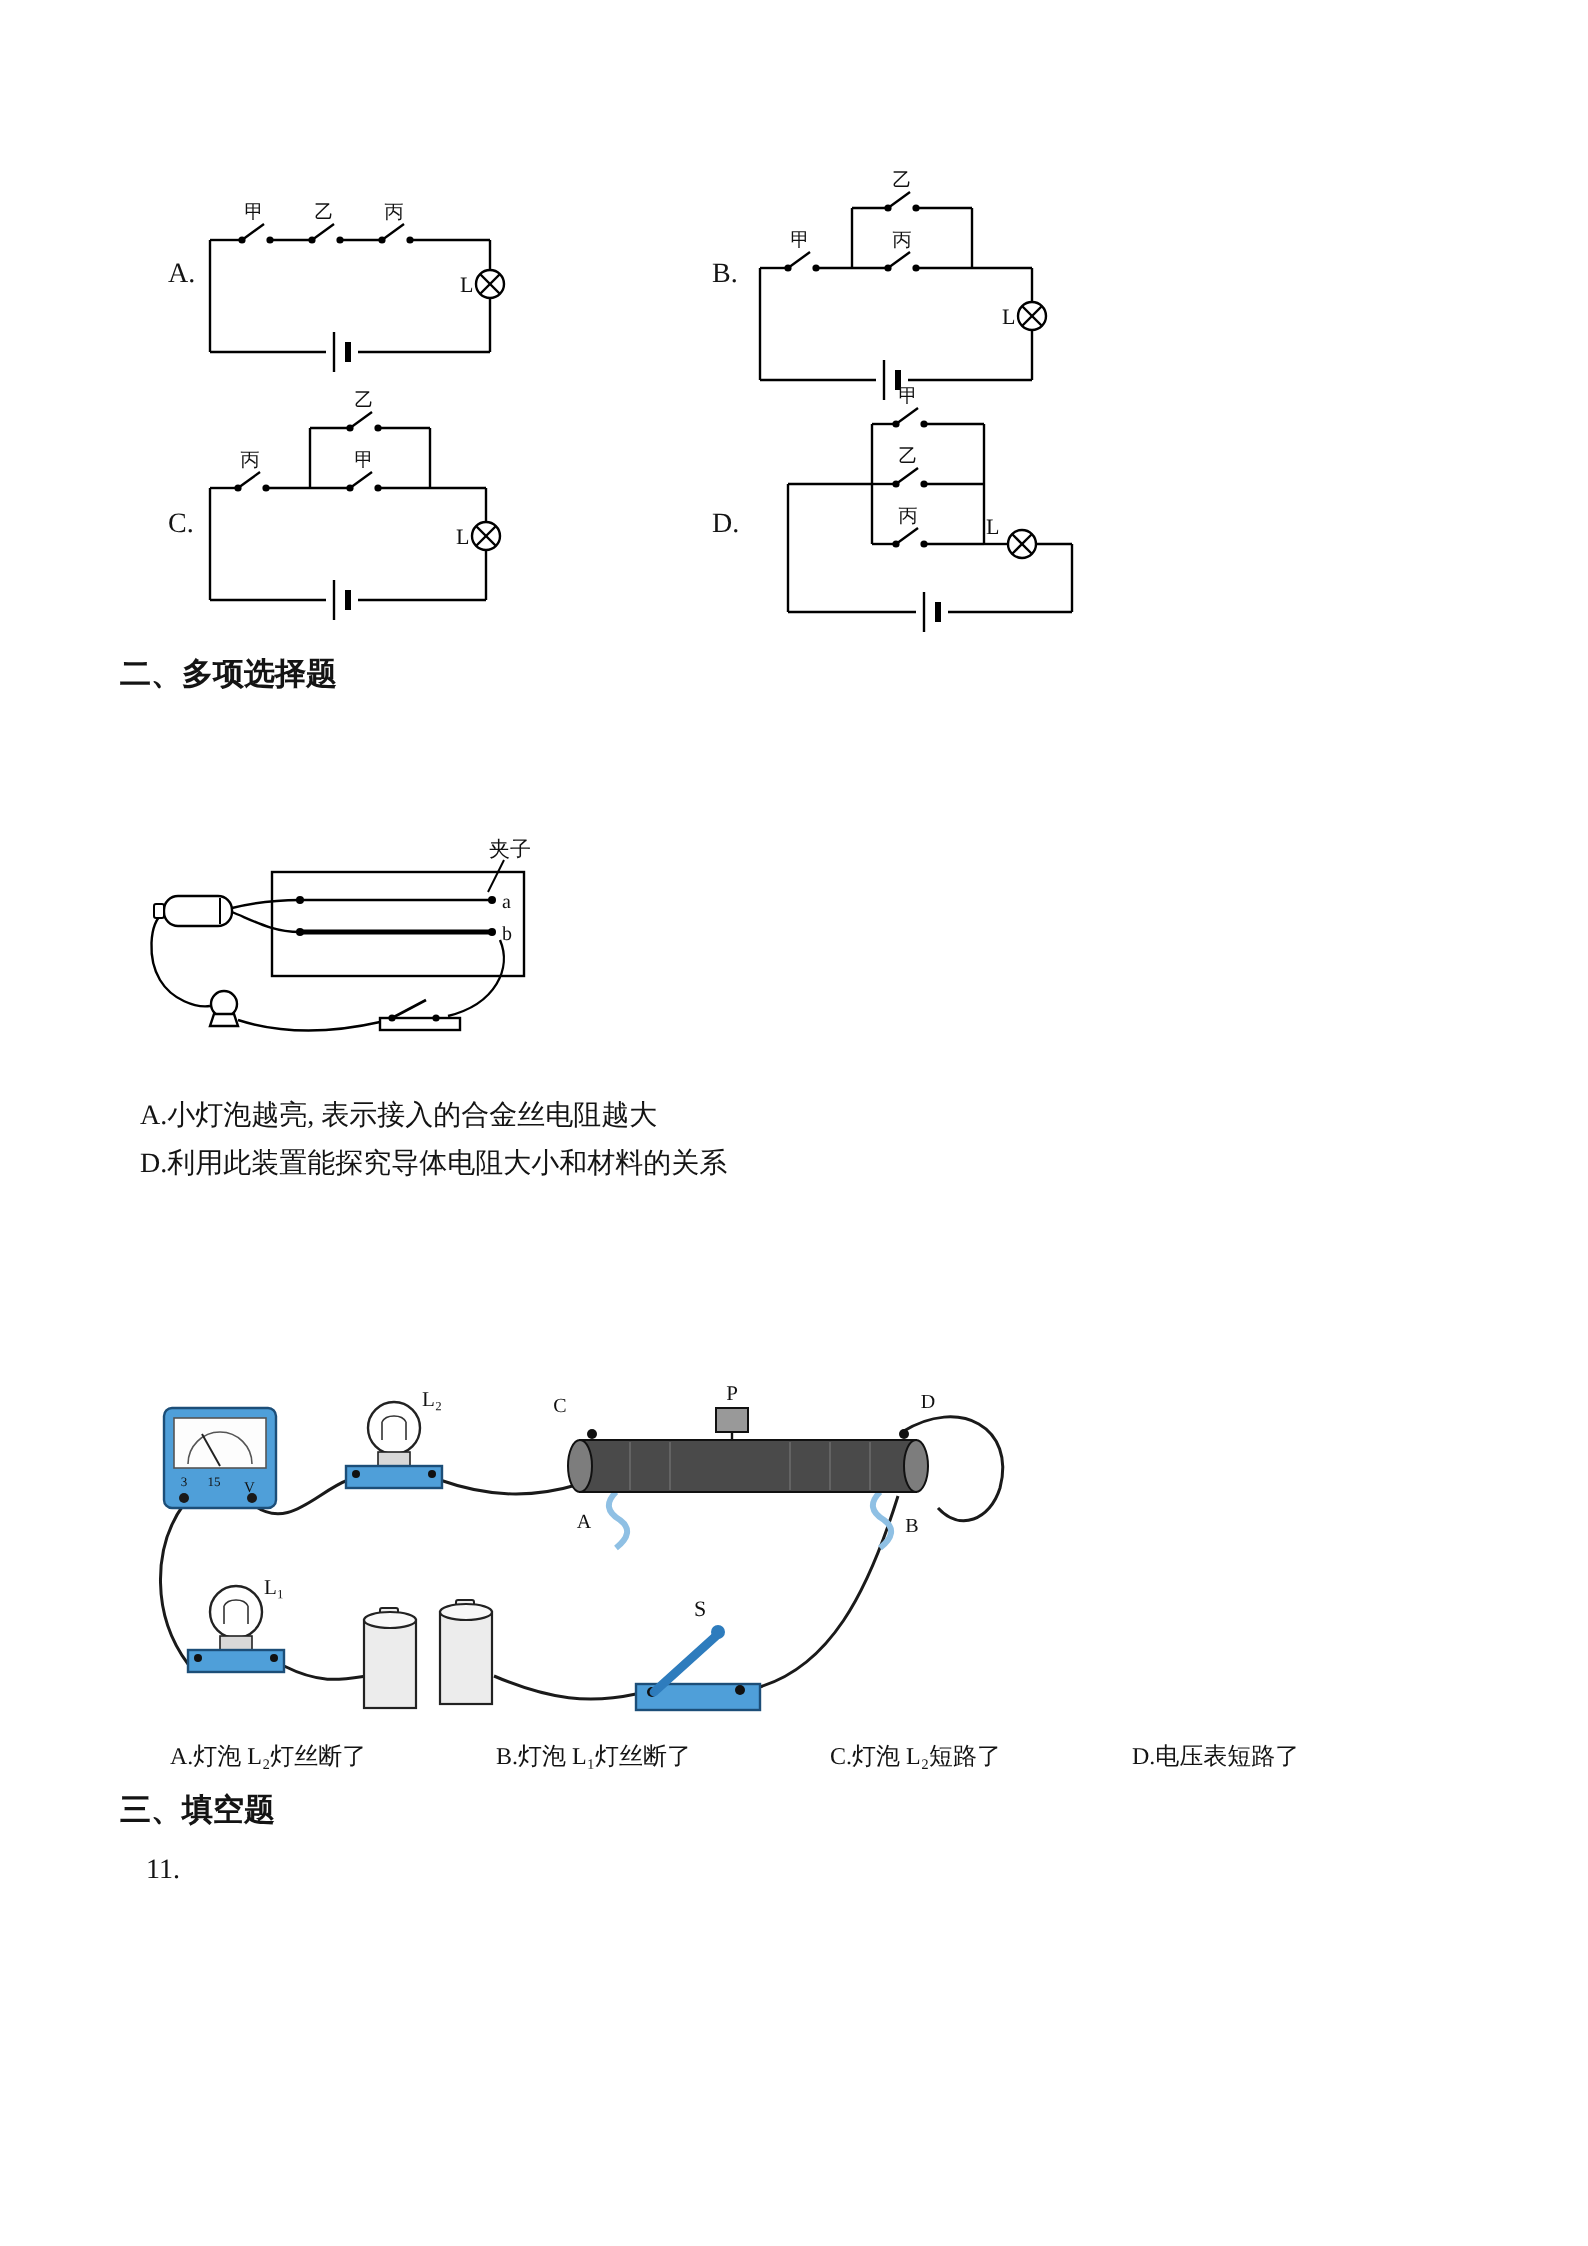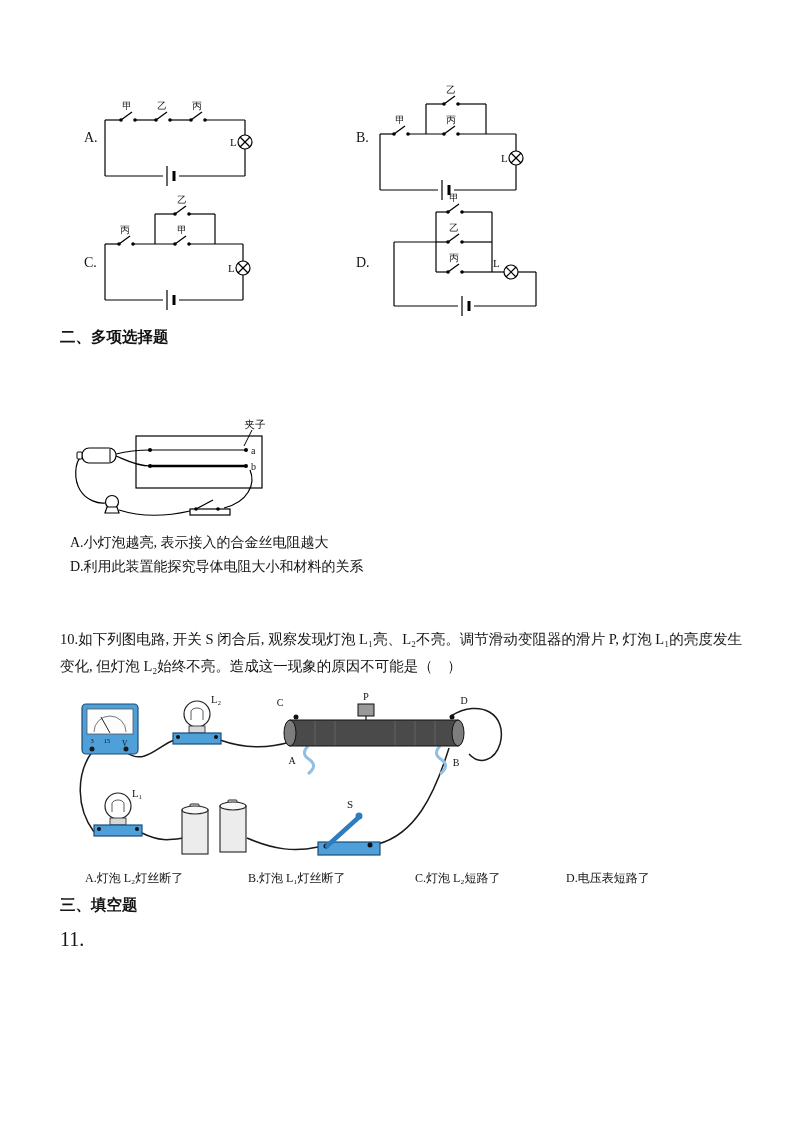--- a/index.html
+++ b/index.html
@@ -4,25 +4,25 @@
 <style>
   * { margin:0; padding:0; box-sizing:border-box; }
   html,body { background:#ffffff; }
   .page {
     position:relative; width:794px; height:1123px; background:#fff;
     font-family:"Liberation Serif","DejaVu Serif",serif; color:#141414;
     overflow:hidden;
   }
   .abs { position:absolute; }
   .stem { font-size:14.5px; line-height:27px; text-align:justify; }
-  .opt-block { font-size:14px; line-height:24px; }
+  .opt-block { font-size:14px; line-height:24px;margin-top:16px; }
   .opt-block div { white-space:nowrap; }
   .sec-title { font-size:15.5px; font-weight:bold;text-align:center; }
   .circ-label { font-size:14px; }
-  .qnum { font-size:20px; }
+  .qnum { font-size:14px;margin-left:13px; }
   .opt-inline { position:absolute; font-size:12px; white-space:nowrap; }
   svg { overflow:visible; display:block; }
   svg text { font-family:"Liberation Serif","DejaVu Serif",serif; fill:#111; }
   .wire { stroke:#000; stroke-width:1.2; fill:none; }
   .wire-thick { stroke:#000; stroke-width:2.4; fill:none; }
   .dot { fill:#000; }
 </style>
 </head>
 <body>
 
@@ -219,21 +219,20 @@
     <text x="183" y="12" font-size="10.5" text-anchor="middle">夹子</text>
     <text x="179" y="38" font-size="10">a</text>
     <text x="179" y="54" font-size="10">b</text>
   </svg>
 
   <div class="abs opt-block" style="left:70px;top:531px">
     <div>A.小灯泡越亮, 表示接入的合金丝电阻越大</div>
     <div>D.利用此装置能探究导体电阻大小和材料的关系</div>
   </div>
 
-  <div class="abs stem" style="left:60px;top:626px;width:682px">10.如下列图电路, 开关 S 闭合后, 观察发现灯泡 L₁亮、L₂不亮。调节滑动变阻器的滑片 P, 灯泡 L₁的亮度发生变化, 但灯泡 L₂始终不亮。造成这一现象的原因不可能是（　）</div>
 
   <svg class="abs" style="left:70px;top:690px" width="495" height="182" viewBox="0 0 495 182">
     <g stroke="#1a1a1a" stroke-width="1.5" fill="none">
       <path d="M56,62 C74,76 88,56 104,50"></path>
       <path d="M150,50 C178,60 200,58 220,52"></path>
       <path d="M22,62 C6,84 6,118 24,142"></path>
       <path d="M72,143 C90,152 100,150 113,148"></path>
       <path d="M177,148 C205,160 225,162 248,157"></path>
       <path d="M308,154 C345,144 364,106 379,58"></path>
       <path d="M381,26 C410,8 438,24 430,54 C425,70 410,76 399,64"></path>

